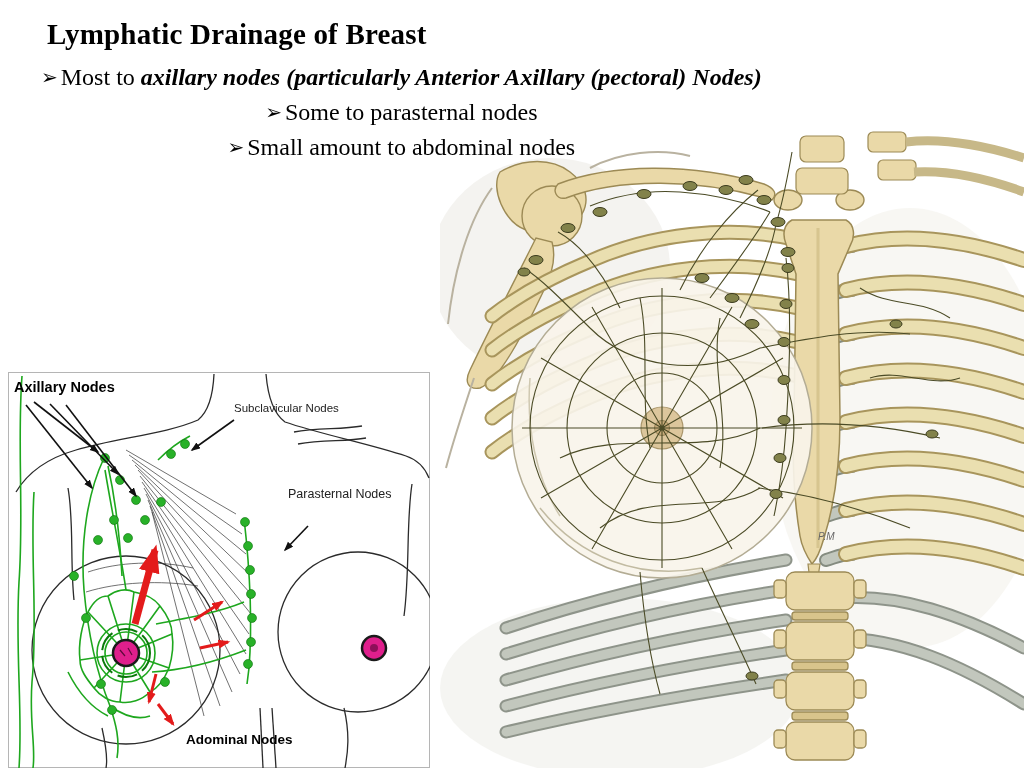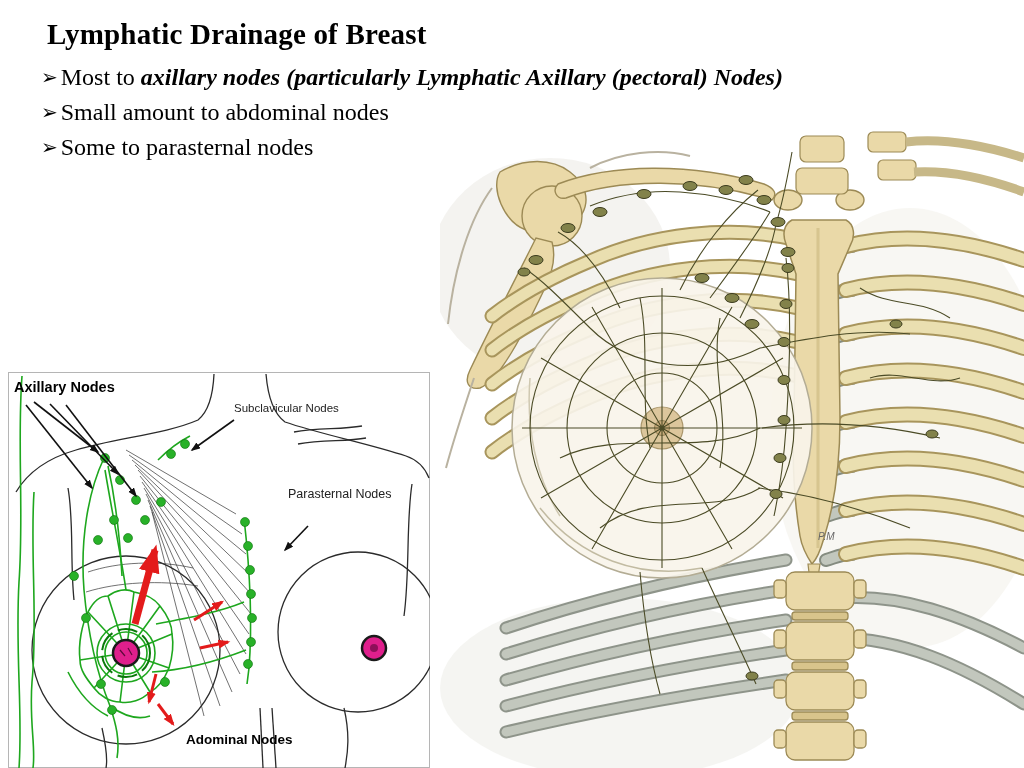--- a/index.html
+++ b/index.html
@@ -1,18 +1,18 @@
 <!DOCTYPE html>
 <html><head>
 <meta charset="utf-8">
 <style>
   html,body{margin:0;padding:0;background:#ffffff;}
   .slide{
     position:relative;width:1024px;height:768px;background:#ffffff;overflow:hidden;
-    font-family:"Liberation Serif", serif;color:#000;
+    font-family:"Liberation Serif", serif;color:#000;text-align:center;
   }
   .title{
     position:absolute;left:47px;top:18px;font-size:29px;font-weight:700;letter-spacing:0.2px;
   }
   .bullets{position:absolute;left:41px;top:60px;}
   .bullet-line{font-size:24px;line-height:34px;white-space:nowrap;}
   .bullet-glyph{font-family:"DejaVu Sans", sans-serif;font-size:20px;margin-right:3px;position:relative;top:-1px;}
   .seg-bold{font-weight:400;}
   .seg-italic{font-style:italic;font-weight:700;}
   .fig{position:absolute;}
@@ -22,27 +22,27 @@
 </style>
 </head>
 <body>
 
 <div class="slide">
 
   <div class="title">Lymphatic Drainage of Breast</div>
 
   <div class="bullets">
     <div class="bullet-line">
-      <span class="bullet-glyph">➢</span><span class="seg-bold">Most</span><span> to </span><span class="seg-italic">axillary nodes (particularly Lymphatic Axillary (pectoral) Nodes)</span>
+      <span class="bullet-glyph">➢</span><span class="seg-bold">Most</span><span> to </span><span class="seg-italic">axillary nodes (particularly Anterior Axillary (pectoral) Nodes)</span>
+    </div>
+    <div class="bullet-line">
+      <span class="bullet-glyph">➢</span><span>Some to parasternal nodes</span>
     </div>
     <div class="bullet-line">
       <span class="bullet-glyph">➢</span><span>Small amount to abdominal nodes</span>
-    </div>
-    <div class="bullet-line">
-      <span class="bullet-glyph">➢</span><span>Some to parasternal nodes</span>
     </div>
   </div>
 
   <div class="fig fig-left">
   <svg width="422" height="396" viewBox="0 0 422 396">
     <defs>
       <marker id="mb" markerWidth="7" markerHeight="6" refX="5" refY="2.25" orient="auto">
             <path d="M0,0 L6,2.25 L0,4.5 Z" fill="#111"></path>
           </marker>
       <marker id="mr" markerWidth="5" markerHeight="4" refX="3.2" refY="1.5" orient="auto">

